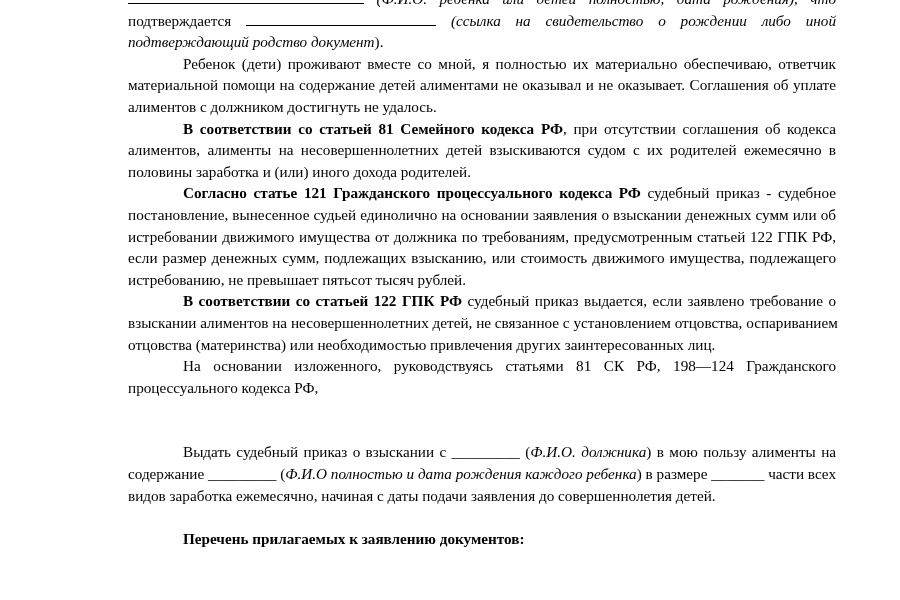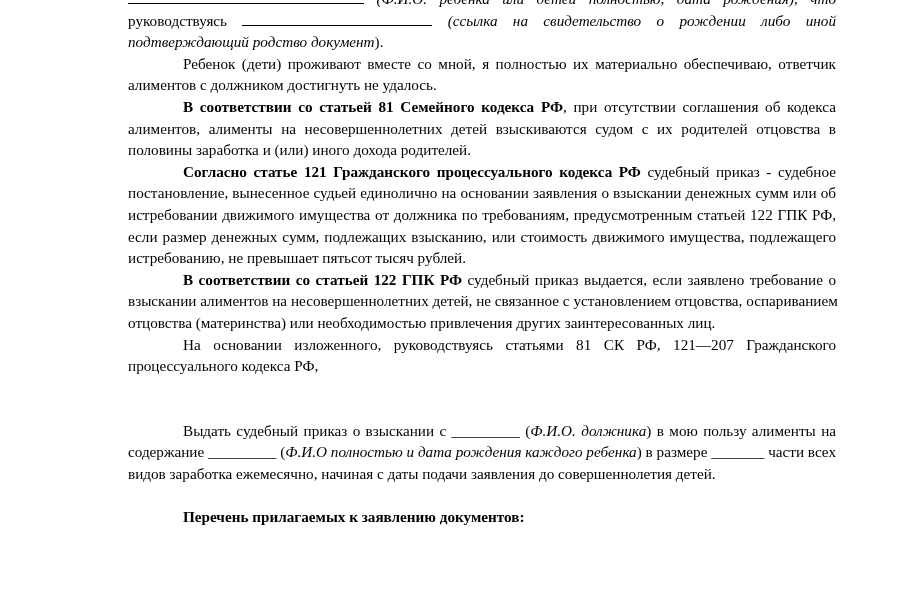--- a/index.html
+++ b/index.html
@@ -53,53 +53,54 @@
 </head>
 <body>
 
 <div class="page">
 
   <div class="line">
     <span class="blank" style="width:236px"></span>
     <span class="it">(Ф.И.О. ребенка или детей полностью, дата рождения), что</span>
   </div>
   <div class="line">
-    <span>руководствуясь</span>
+    <span>подтверждается</span>
     <span class="blank" style="width:190px"></span>
     <span class="it">(ссылка на свидетельство о рождении либо иной</span>
   </div>
   <div class="line last"><span class="it">подтверждающий родство документ</span><span>).</span></div>
 
   <div>
     <div class="line indent">Ребенок (дети) проживают вместе со мной, я полностью их материально обеспечиваю, ответчик</div>
+    <div class="line">материальной помощи на содержание детей алиментами не оказывал и не оказывает. Соглашения об уплате</div>
     <div class="line last">алиментов с должником достигнуть не удалось.</div>
   </div>
 
   <div>
     <div class="line indent"><span class="b">В соответствии со статьей 81 Семейного кодекса РФ</span><span>, при отсутствии соглашения об кодекса</span></div>
-    <div class="line">алиментов, алименты на несовершеннолетних детей взыскиваются судом с их родителей отцовства в</div>
+    <div class="line">алиментов, алименты на несовершеннолетних детей взыскиваются судом с их родителей ежемесячно в</div>
     <div class="line last">половины заработка и (или) иного дохода родителей.</div>
   </div>
 
   <div>
     <div class="line indent"><span class="b">Согласно статье 121 Гражданского процессуального кодекса РФ</span><span> судебный приказ - судебное</span></div>
     <div class="line">постановление, вынесенное судьей единолично на основании заявления о взыскании денежных сумм или об</div>
     <div class="line">истребовании движимого имущества от должника по требованиям, предусмотренным статьей 122 ГПК РФ,</div>
     <div class="line">если размер денежных сумм, подлежащих взысканию, или стоимость движимого имущества, подлежащего</div>
     <div class="line last">истребованию, не превышает пятьсот тысяч рублей.</div>
   </div>
 
   <div>
     <div class="line indent"><span class="b">В соответствии со статьей 122 ГПК РФ</span><span> судебный приказ выдается, если заявлено требование о</span></div>
     <div class="line">взыскании алиментов на несовершеннолетних детей, не связанное с установлением отцовства, оспариванием</div>
     <div class="line last">отцовства (материнства) или необходимостью привлечения других заинтересованных лиц.</div>
   </div>
 
   <div>
-    <div class="line indent">На основании изложенного, руководствуясь статьями 81 СК РФ, 121—207 Гражданского</div>
+    <div class="line indent">На основании изложенного, руководствуясь статьями 81 СК РФ, 198—124 Гражданского</div>
     <div class="line last">процессуального кодекса РФ,</div>
   </div>
 
   <div class="gap"></div>
 
 
   <div class="gap"></div>
 
   <div>
     <div class="line indent"><span>Выдать судебный приказ о взыскании с </span><span>_________</span> (<span class="it">Ф.И.О. должника</span>)<span> в мою пользу алименты на</span></div>

